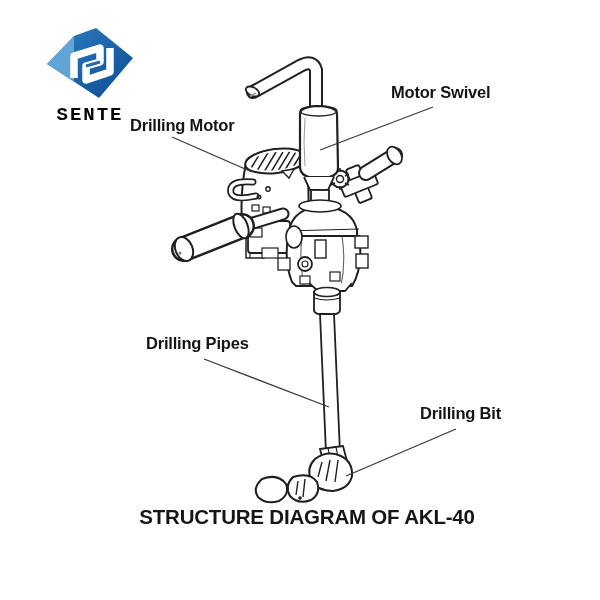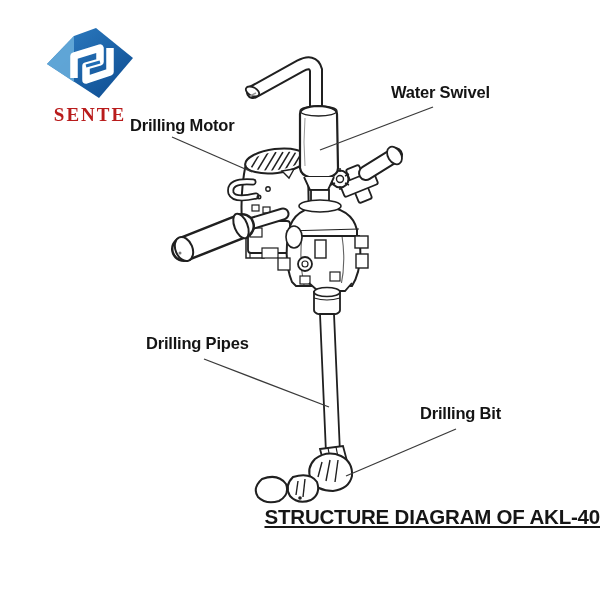--- a/index.html
+++ b/index.html
@@ -2,35 +2,35 @@
 <html><head>
 <meta charset="utf-8">
 <style>
   html,body{margin:0;padding:0;background:#ffffff;}
   .canvas{
     position:relative;width:600px;height:600px;background:#ffffff;
     font-family:"Liberation Sans",sans-serif;overflow:hidden;
   }
   .logo{position:absolute;left:44px;top:22px;width:92px;text-align:center;}
   .logo .wordmark{
-    margin-top:2px;font-family:Liberation Serif, serif;font-weight:bold;
-    font-size:19px;letter-spacing:2px;color:#b91c1c;
+    margin-top:2px;font-family:Liberation Mono, monospace;font-weight:bold;
+    font-size:19px;letter-spacing:2px;color:#000000;
   }
   .art{position:absolute;left:0;top:0;width:600px;height:600px;}
   .lbl{
     position:absolute;font-weight:bold;font-size:16.5px;color:#141414;
     white-space:nowrap;letter-spacing:-0.2px;
   }
   .lbl-motor {left:113px;top:116px;margin-left:17px;}
   .lbl-swivel{left:391px;top:83px;}
   .lbl-pipes {left:146px;top:334px;}
   .lbl-bit   {left:420px;top:404px;}
   .diagram-title{
-    position:absolute;left:14px;right:0;top:505px;text-align:right;
-    font-weight:bold;font-size:20.5px;color:#161616;letter-spacing:-0.2px;text-decoration:underline;
+    position:absolute;left:14px;right:0;top:505px;text-align:center;
+    font-weight:bold;font-size:20.5px;color:#161616;letter-spacing:-0.2px;
   }
 </style>
 </head>
 <body>
 
 <div class="canvas">
 
   <div class="logo">
     <svg width="92" height="76" viewBox="0 0 92 76">
       <defs>
@@ -171,19 +171,19 @@
     </g>
 
     <g stroke="#3a3a3a" stroke-width="1.3">
       <line x1="172" y1="137" x2="252" y2="172"></line>
       <line x1="433" y1="107" x2="320" y2="150"></line>
       <line x1="204" y1="359" x2="329" y2="407"></line>
       <line x1="456" y1="429" x2="346" y2="476"></line>
     </g>
   </svg>
 
-  <div class="lbl lbl-swivel">Water Swivel</div>
+  <div class="lbl lbl-swivel">Motor Swivel</div>
   <div class="lbl lbl-motor">Drilling Motor</div>
   <div class="lbl lbl-pipes">Drilling Pipes</div>
   <div class="lbl lbl-bit">Drilling Bit</div>
 
   <div class="diagram-title">STRUCTURE DIAGRAM OF AKL-40</div>
 </div>
 
 </body></html>

